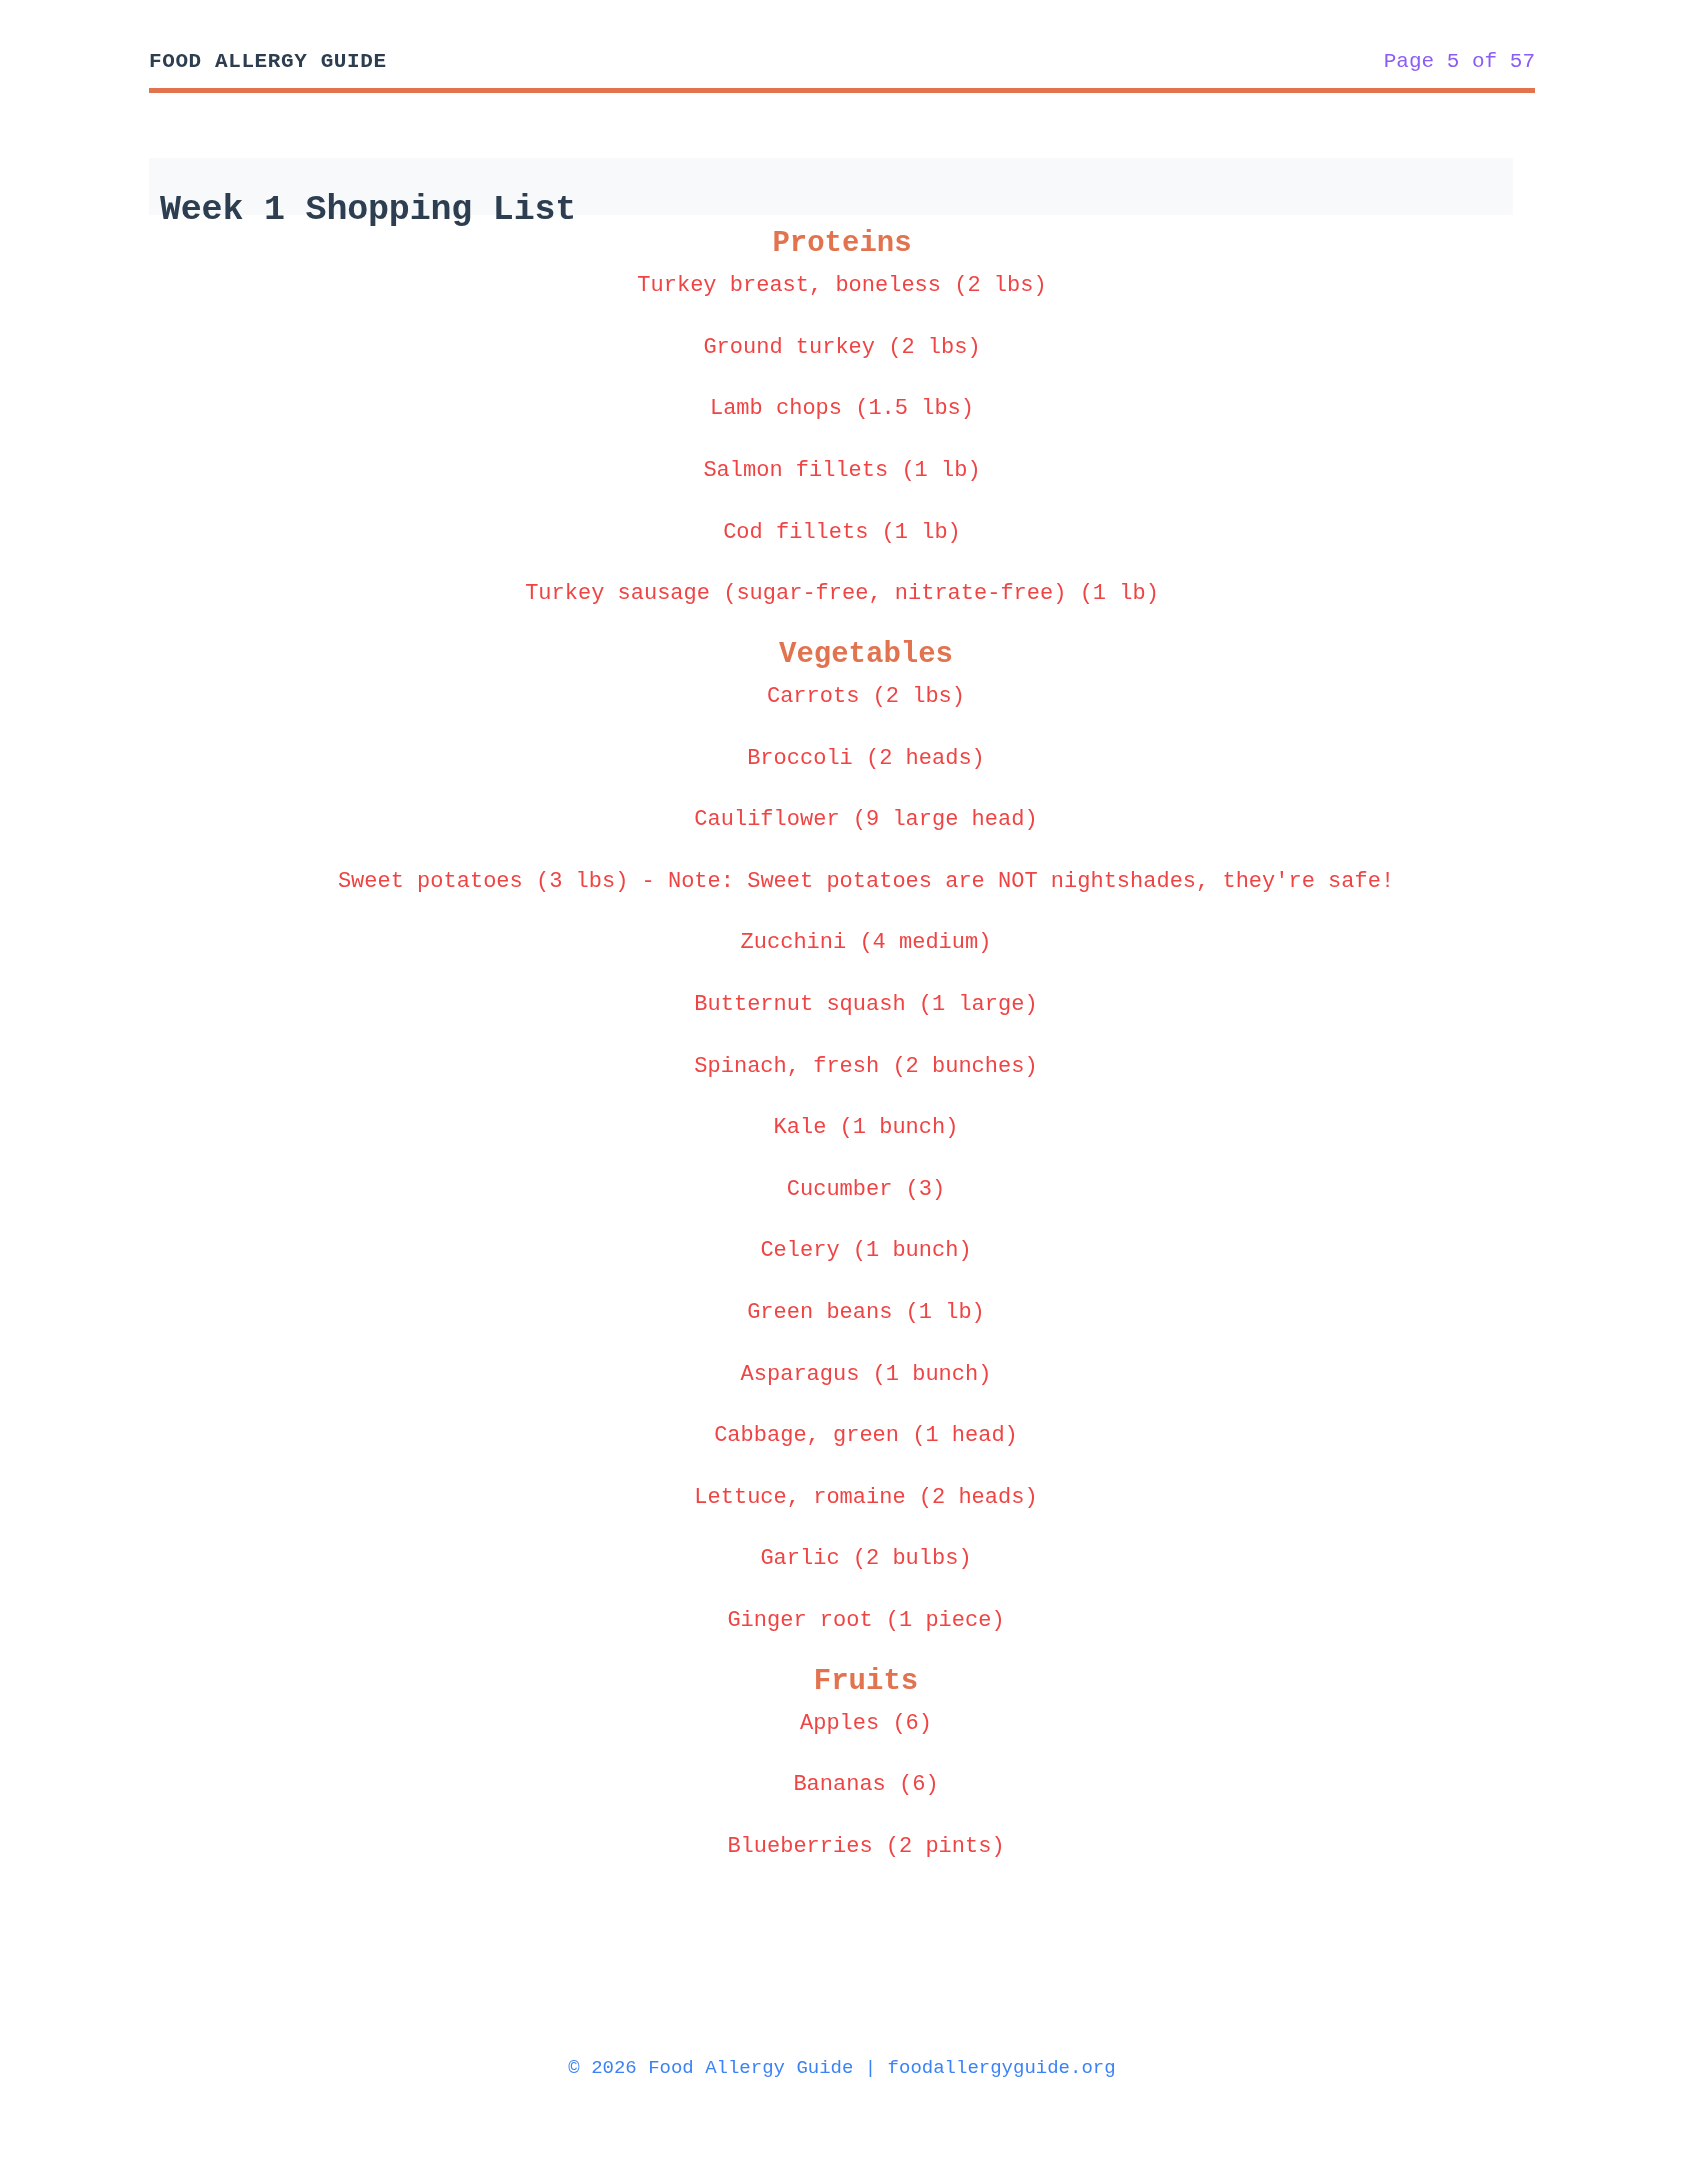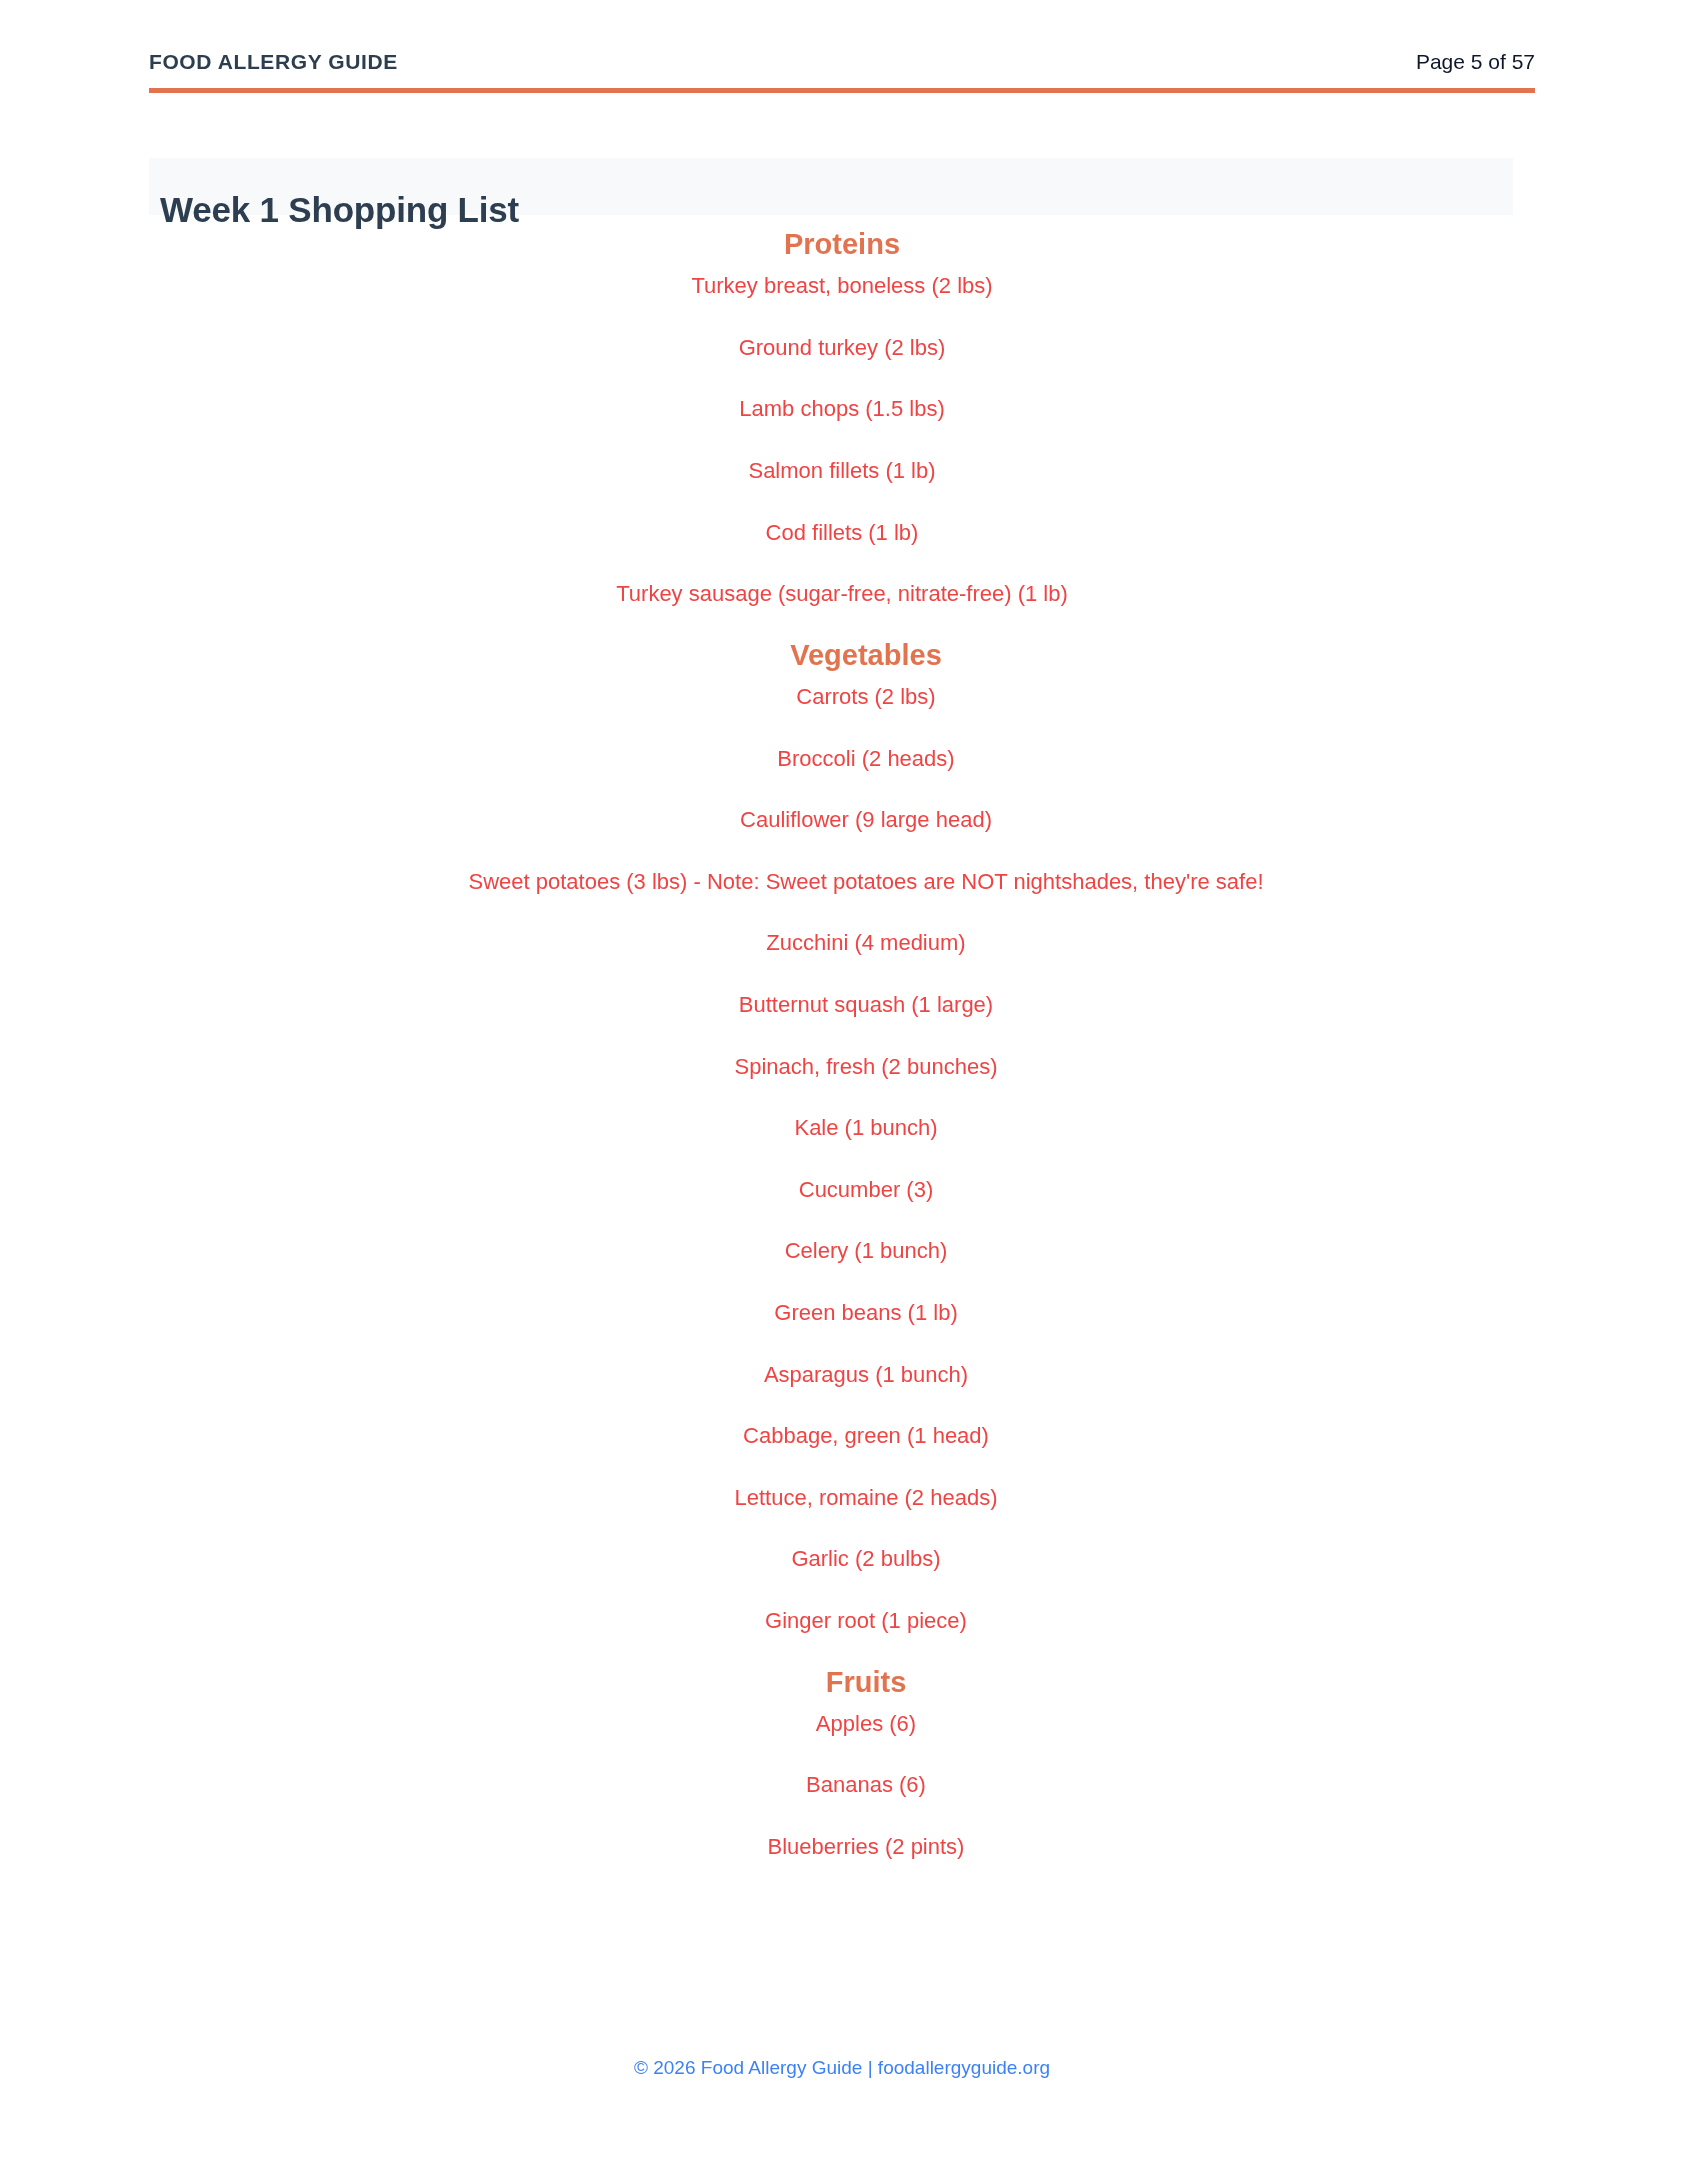--- a/index.html
+++ b/index.html
@@ -15,20 +15,21 @@
     position: relative;
     overflow: hidden;
   }
   .page {
     position: absolute;
     left: 0; top: 0;
     width: 1683px;
     height: 2178px;
     box-sizing: border-box;
     padding: 0 149px;
+    font-family: Liberation Mono, monospace;
   }
 
   
   .doc-header {
     position: absolute;
     left: 149px;
     top: 51px;
     width: 1386px;
     display: flex;
     align-items: flex-end;
@@ -40,21 +41,21 @@
   .doc-header-title {
     font-size: 21px;
     font-weight: bold;
     letter-spacing: 0.6px;
     color: #2c3e50;
     text-transform: uppercase;
     line-height: 1;
   }
   .doc-header-page {
     font-size: 21px;
-    color: #0f172a;
+    color: #8b5cf6;
     line-height: 1;
   }
 
   
   .title-band {
     position: absolute;
     left: 149px;
     top: 158px;
     width: 1364px;
     height: 57px;

